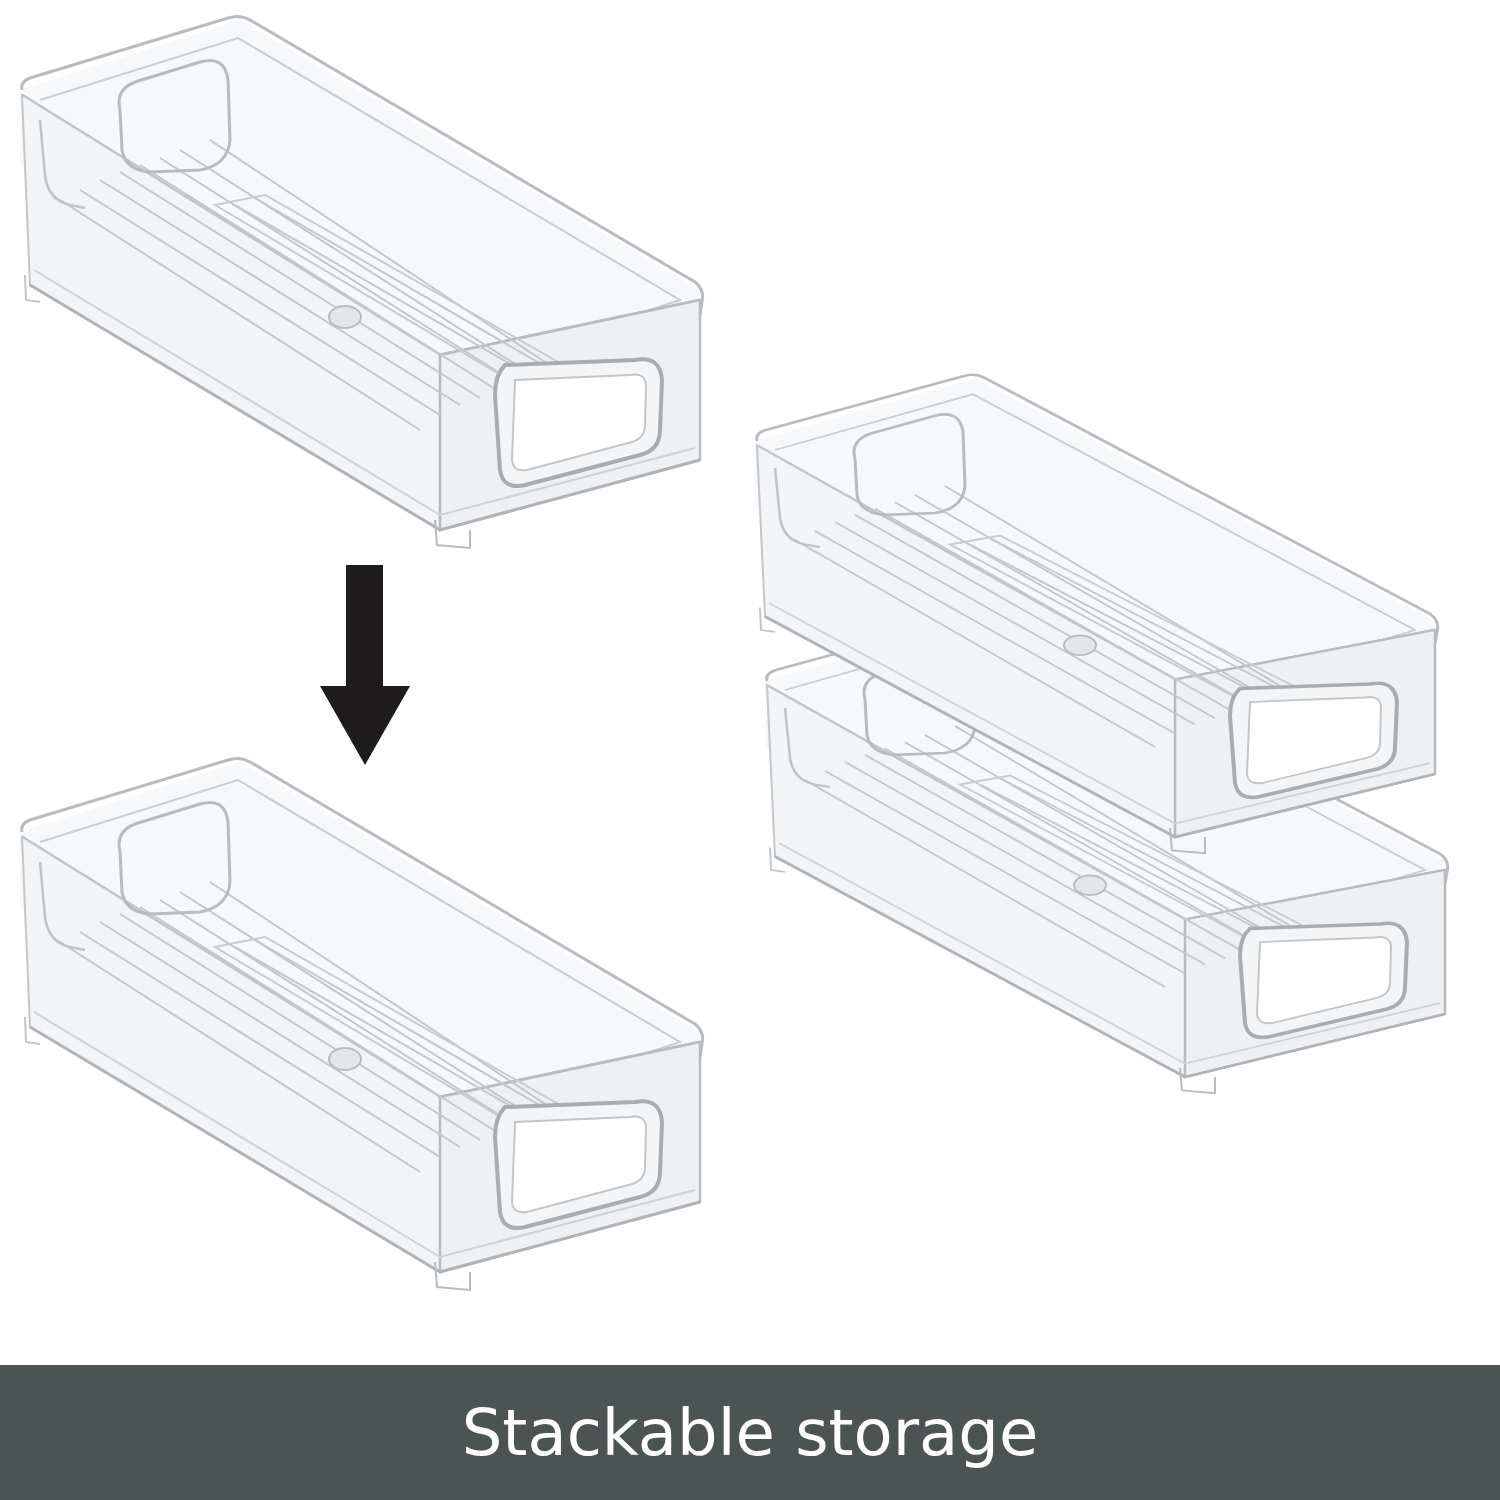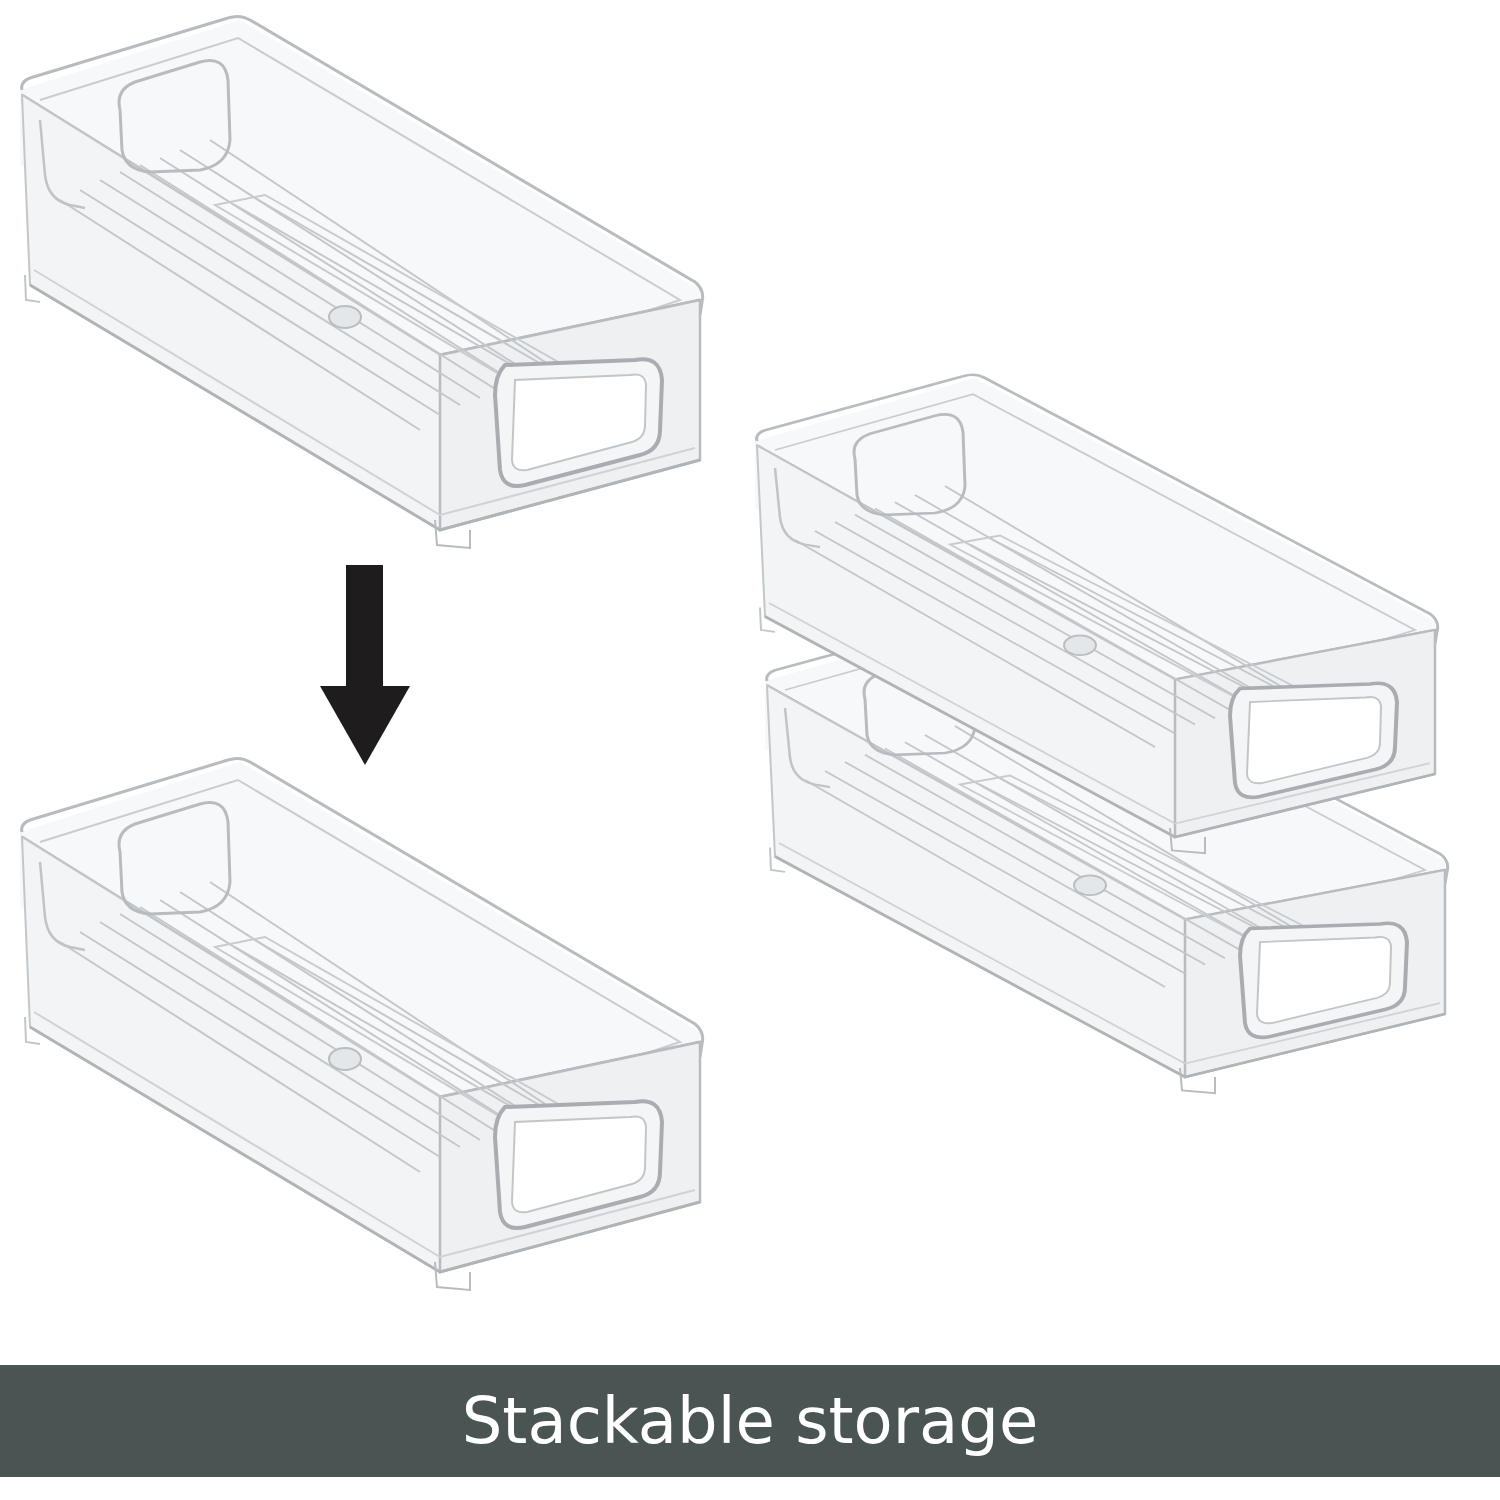--- a/index.html
+++ b/index.html
@@ -1,20 +1,20 @@
 <!DOCTYPE html>
 <html><head>
 <meta charset="utf-8">
 <style>
   html, body { margin: 0; padding: 0; background: #ffffff; }
   body { width: 1500px; height: 1500px; position: relative; overflow: hidden; font-family: "DejaVu Sans", sans-serif; }
   .stage { position: absolute; left: 0; top: 0; width: 1500px; height: 1365px; }
   .stage svg { position: absolute; left: 0; top: 0; }
   .banner {
-    position: absolute; left: 0; top: 1365px; width: 1500px; height: 112px;
+    position: absolute; left: 0; top: 1365px; width: 1500px; height: 136px;
     display: flex; align-items: center; justify-content: center;
   }
   .banner-text { color: #ffffff; font-size: 64px; font-weight: normal; letter-spacing: 0px; line-height: 1; }
 </style>
 </head>
 <body>
 
 <div class="stage">
   <svg width="1500" height="1365" viewBox="0 0 1500 1365" xmlns="http://www.w3.org/2000/svg">
     <defs>

